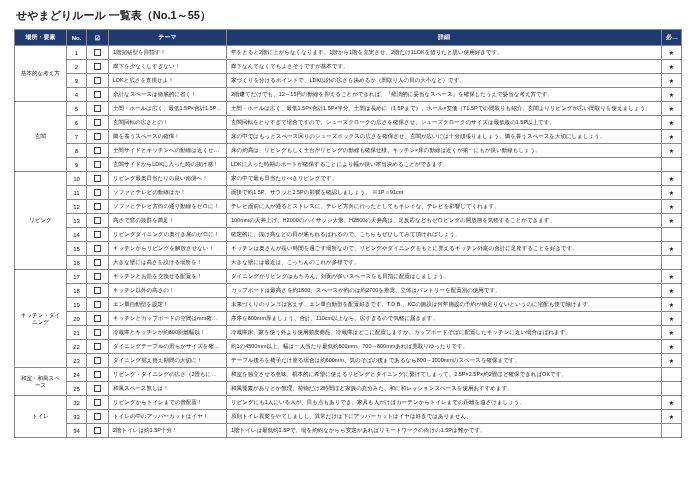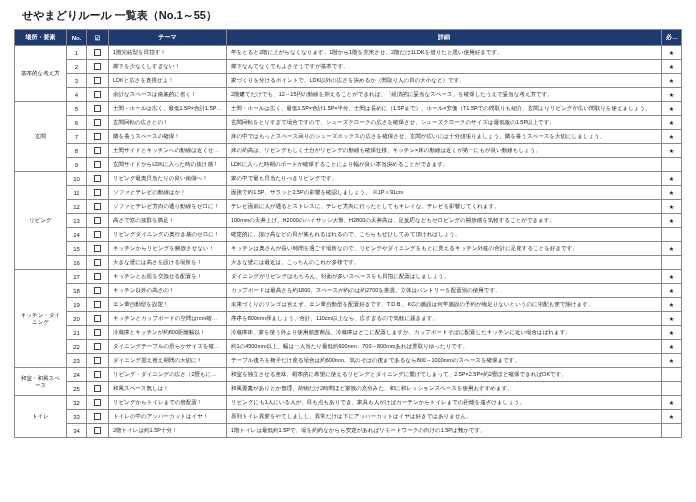--- a/index.html
+++ b/index.html
@@ -7,21 +7,21 @@
     margin: 0;
     padding: 8px 14px;
     font-family: "Hiragino Sans", "Meiryo", sans-serif;
     font-size: 6px;
     background: #fff;
     color: #222;
   }
   h1 {
     font-size: 11px;
     font-weight: 700;
-    margin: 0 0 6px 8px;
+    margin: 0 0 6px 2px;
   }
   table {
     border-collapse: collapse;
     width: 100%;
     table-layout: fixed;
   }
   th, td {
     border: 1px solid #888;
     padding: 2px 4px;
     vertical-align: middle;

